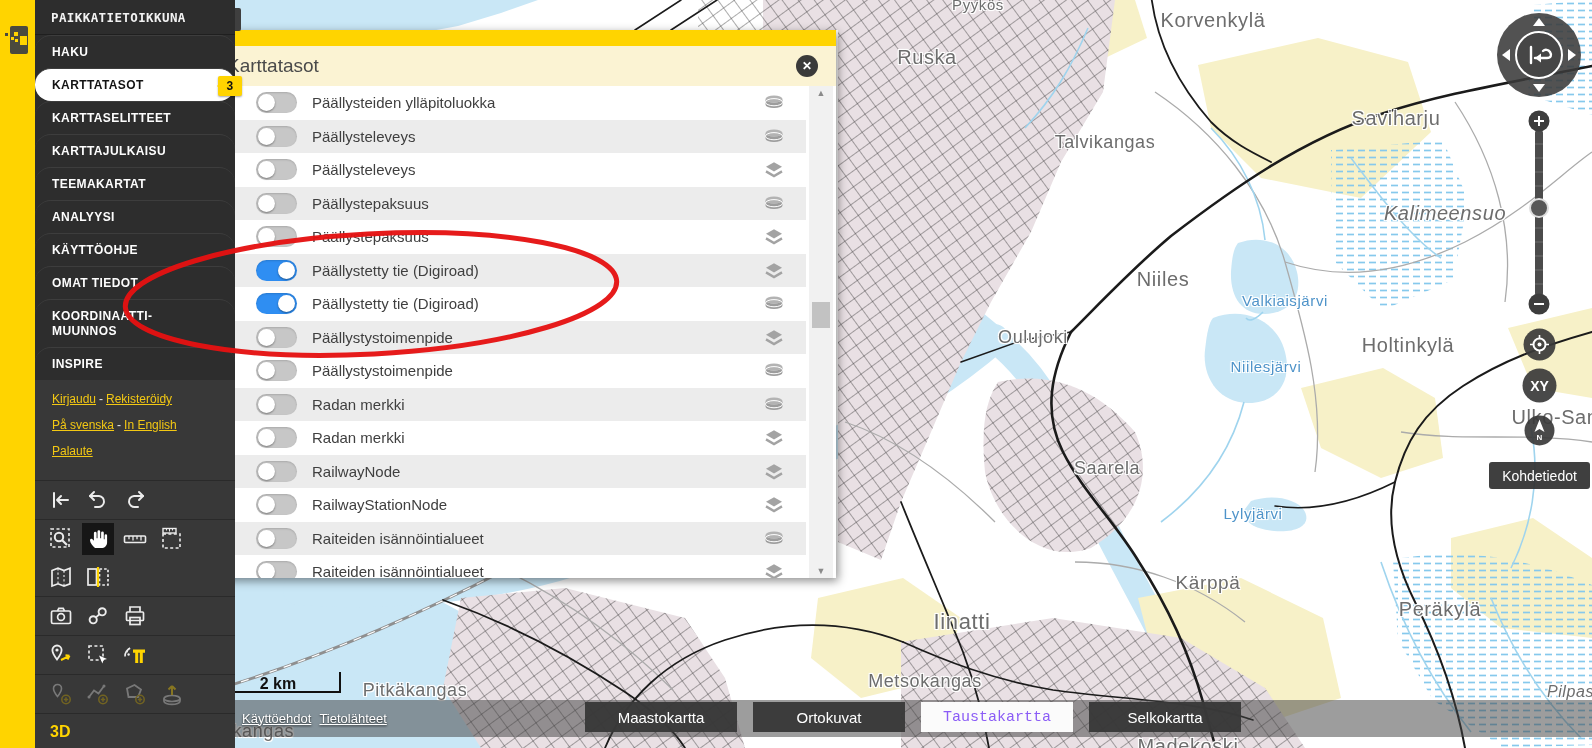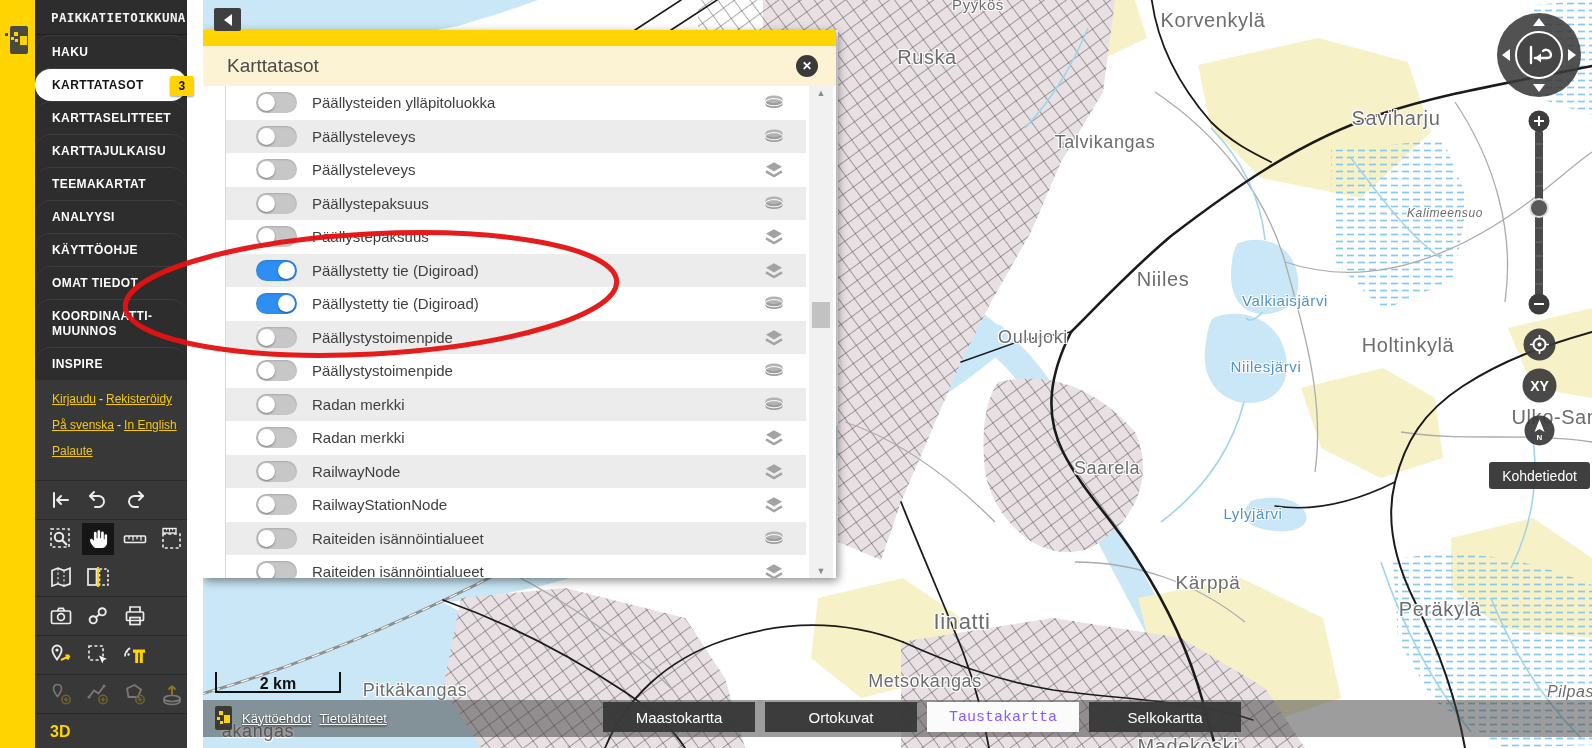--- a/index.html
+++ b/index.html
@@ -6,21 +6,21 @@
   html,body { width:1592px; height:748px; overflow:hidden; background:#fff;
     font-family:"Liberation Sans", sans-serif; }
   #app { position:relative; width:1592px; height:748px; overflow:hidden; }
 
   
   .brand-strip { position:absolute; left:0; top:0; width:35px; height:748px;
     background:#ffd400; z-index:20; }
   .brand-strip svg { position:absolute; left:2px; top:24px; }
 
   
-  .sidebar { position:absolute; left:35px; top:0; width:152px; height:748px;
+  .sidebar { position:absolute; left:35px; top:0; width:200px; height:748px;
     background:#383838; z-index:20; color:#fff; }
   .sb-header { height:35px; background:#2d2d2d; display:flex; align-items:center;
     padding-left:16px; font-family:"DejaVu Sans Mono", monospace;
     font-size:12.5px; font-weight:bold; letter-spacing:0.4px; color:#f2f2f2;
     border-bottom:1px solid #1f1f1f; }
   .sb-nav { background:#2d2d2d; }
   .sb-item { position:relative; height:33px; display:flex; align-items:center;
     padding-left:17px; font-size:12px; font-weight:bold; letter-spacing:0.4px;
     color:#fdfdfd; border-top:1px solid #3d3d3d; cursor:pointer;border-radius:16px; }
   .sb-item.two-line { height:48px; flex-direction:column; align-items:flex-start;
@@ -74,21 +74,21 @@
     background:rgba(48,48,48,.93); color:#fff; border-radius:3px; z-index:6;
     display:flex; align-items:center; justify-content:center; font-size:14px; }
 
   
   .bottom-bar { position:absolute; left:0; top:700px; width:1389px; height:37px;
     background:rgba(68,68,68,.52); z-index:7; }
   .foot-links { position:absolute; left:10px; top:5px; display:flex;
     align-items:center; gap:8px; }
   .foot-links a { color:#fff; font-size:13px; text-decoration:underline;
     text-shadow:0 1px 2px rgba(0,0,0,.8); cursor:pointer; }
-  .basemaps { position:absolute; left:400px; top:2px; display:flex; gap:10px; }
+  .basemaps { position:absolute; left:382px; top:2px; display:flex; gap:16px; }
   .bm-btn { width:152px; height:30px; background:rgba(56,56,56,.96); color:#fff;
     border:none; font-size:15px; font-family:"Liberation Sans",sans-serif;
     cursor:pointer; }
   .bm-btn.active { background:#fbfbfb; color:#8b5cf6;font-family:Liberation Mono, monospace; }
 
   
   .panel { position:absolute; left:0; top:30px; width:633px; height:548px;
     background:#fff; z-index:10; box-shadow:2px 3px 9px rgba(0,0,0,.45); }
   .panel-topbar { height:16px; background:#ffd400; }
   .panel-header { height:40px; background:#fbf3d3; display:flex; align-items:center;
@@ -519,21 +519,21 @@
         <path stroke-width="1.6" d="M758,362 L820,340 868,332"></path>
       </g>
     </svg>
 
     <div id="map-labels">
         <span class="map-label" style="left: 775px; top: 4px; font-size: 15px;">Pyykös</span>
         <span class="map-label" style="left: 1010px; top: 20px; font-size: 20px;">Korvenkylä</span>
         <span class="map-label" style="left: 724px; top: 57px; font-size: 20px;">Ruska</span>
         <span class="map-label" style="left: 1193px; top: 118px; font-size: 20px;">Saviharju</span>
         <span class="map-label" style="left: 902px; top: 142px; font-size: 18px;">Talvikangas</span>
-        <span class="map-label italic" style="left: 1242px; top: 213px; font-size: 12px;">Kalimeensuo</span>
+        <span class="map-label italic" style="left: 1242px; top: 213px; font-size: 20px;">Kalimeensuo</span>
         <span class="map-label" style="left: 960px; top: 279px; font-size: 20px;">Niiles</span>
         <span class="map-label blue" style="left: 1082px; top: 300px; font-size: 15px;">Valkiaisjärvi</span>
         <span class="map-label" style="left: 830px; top: 337px; font-size: 18px;">Oulujoki</span>
         <span class="map-label blue" style="left: 1063px; top: 366px; font-size: 15px;">Niilesjärvi</span>
         <span class="map-label" style="left: 1205px; top: 345px; font-size: 20px;">Holtinkylä</span>
         <span class="map-label" style="left: 1352px; top: 417px; font-size: 20px;">Ulko-San</span>
         <span class="map-label" style="left: 904px; top: 468px; font-size: 18px;">Saarela</span>
         <span class="map-label blue" style="left: 1050px; top: 513px; font-size: 15px;">Lylyjärvi</span>
         <span class="map-label" style="left: 1005px; top: 583px; font-size: 19px;">Kärppä</span>
         <span class="map-label" style="left: 1237px; top: 609px; font-size: 20px;">Peräkylä</span>

